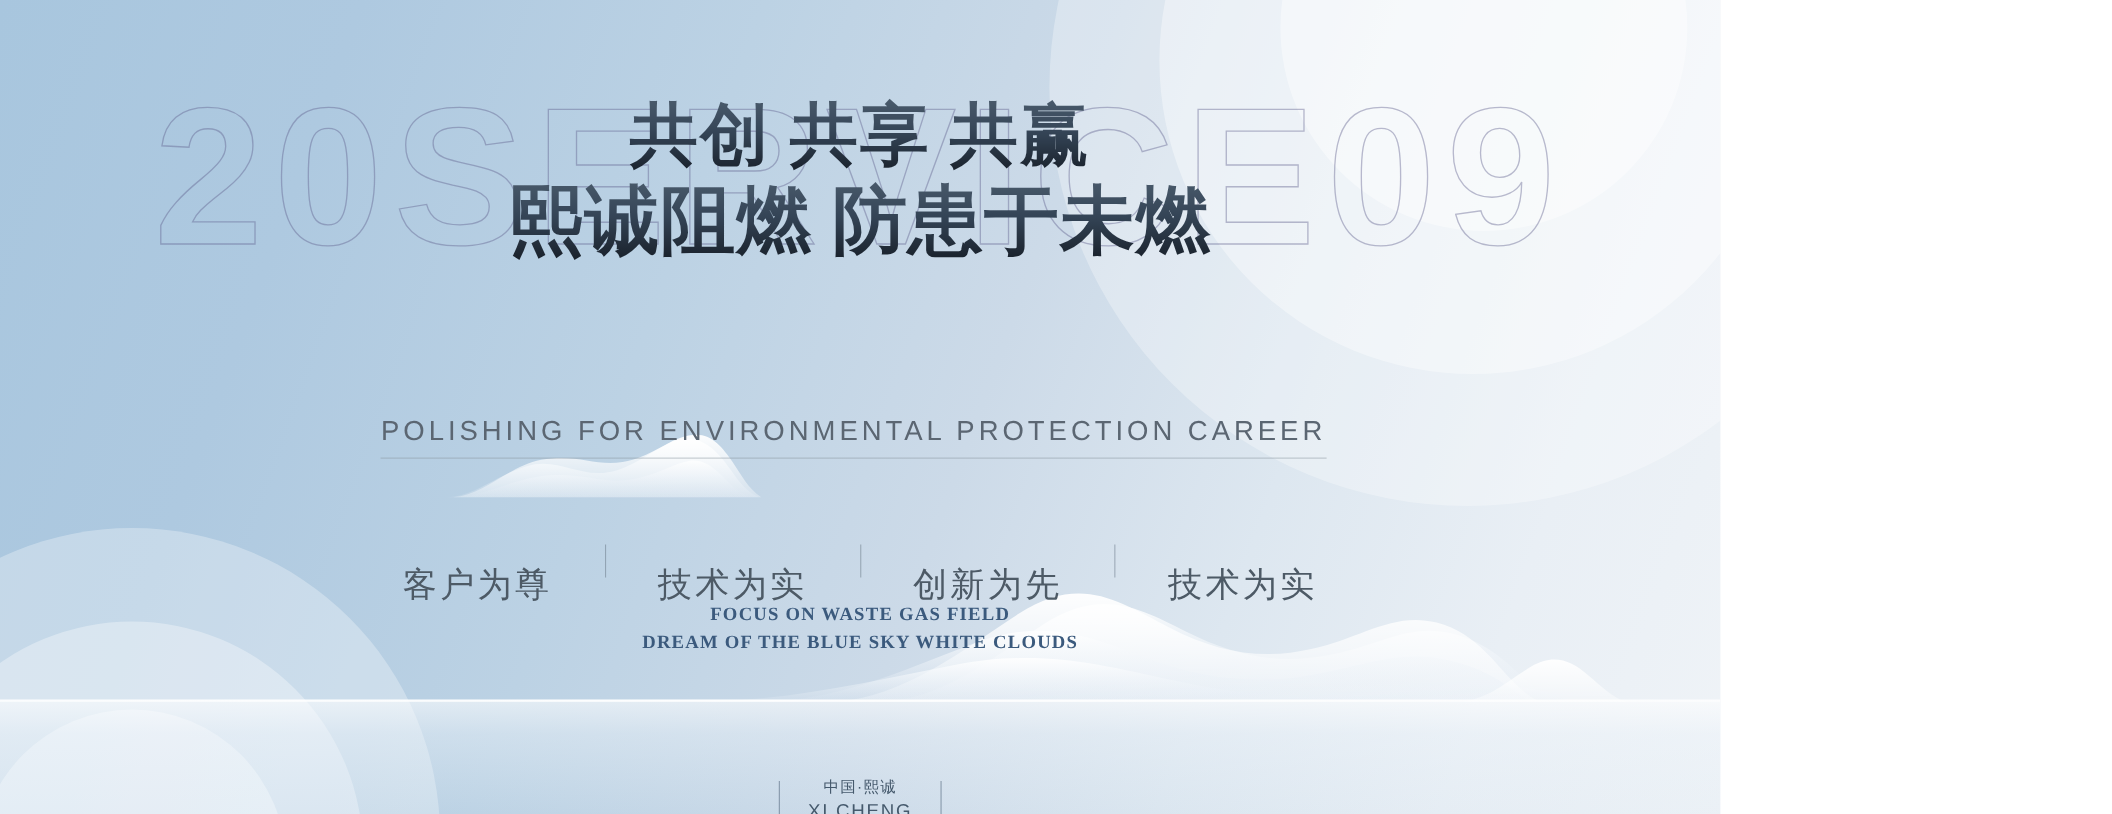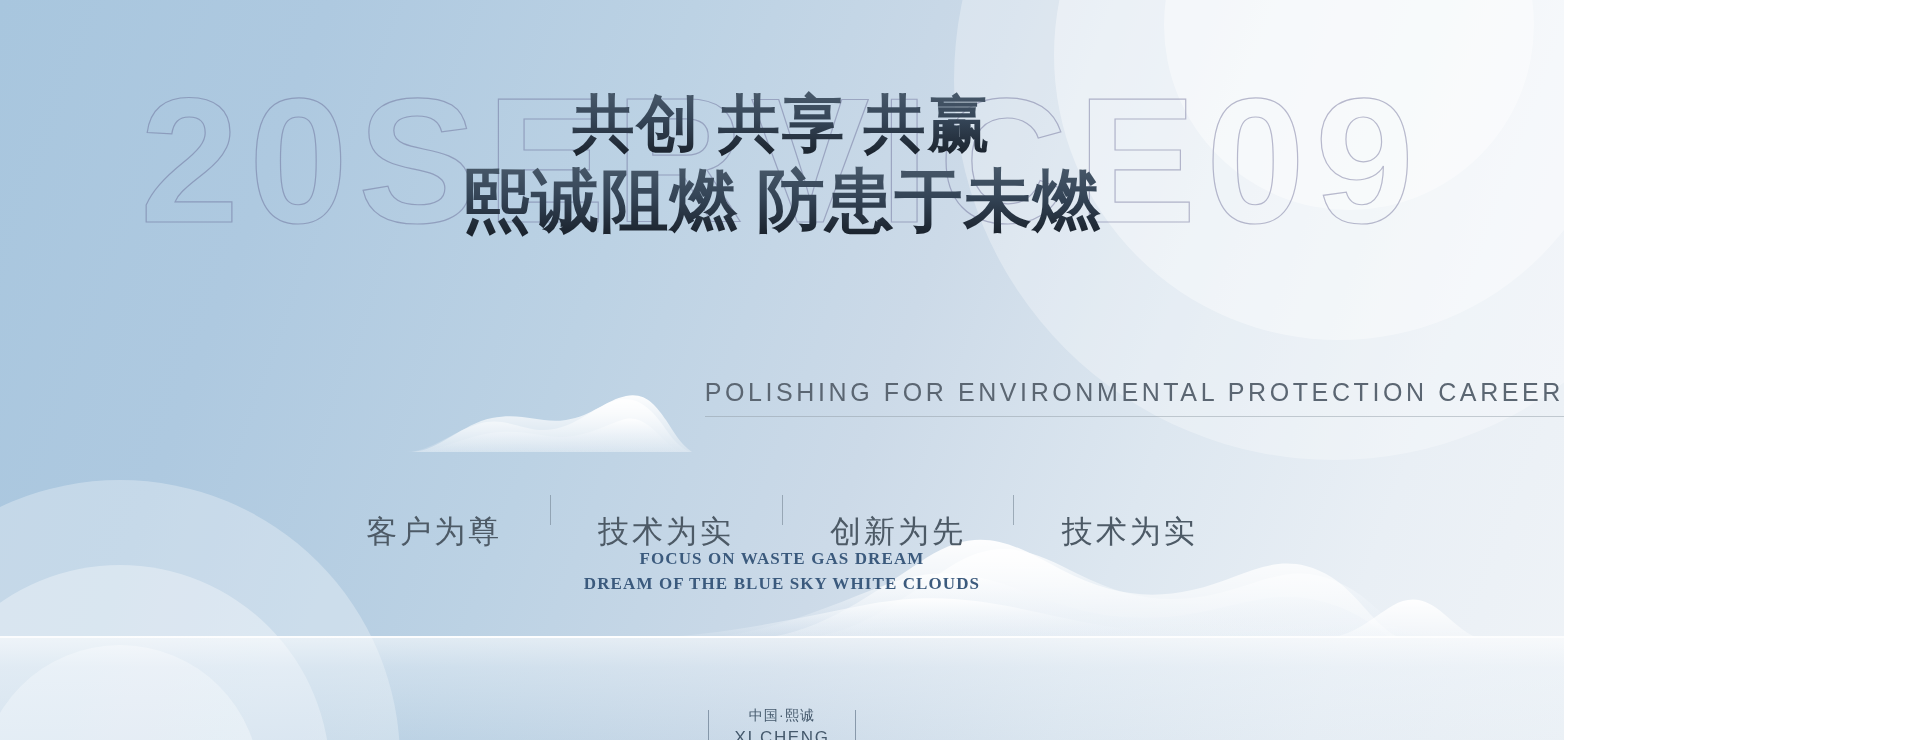--- a/index.html
+++ b/index.html
@@ -112,23 +112,23 @@
     white-space: nowrap;
   }
   .headline-line.line2 {
     font-size: 68px;
     letter-spacing: 1px;
   }
 
   
   .tagline {
     position: absolute;
-    left: 0; right: 0;
+    left: 0; right: 12px;
     top: 378px;
-    text-align: right;
+    text-align: center;
   }
   .tagline-text {
     display: inline-block;
     font-size: 25px;
     letter-spacing: 3.6px;
     color: #5b6672;
     padding-bottom: 9px;
     border-bottom: 1px solid rgba(140,150,160,0.45);
     white-space: nowrap;
   }
@@ -281,21 +281,21 @@
     <span class="value-item">客户为尊</span>
     <span class="value-sep"></span>
     <span class="value-item">技术为实</span>
     <span class="value-sep"></span>
     <span class="value-item">创新为先</span>
     <span class="value-sep"></span>
     <span class="value-item">技术为实</span>
   </div>
 
   <div class="sub-slogan">
-    <div class="l1">FOCUS ON WASTE GAS DREAM</div>
+    <div class="l1">FOCUS ON WASTE GAS FIELD</div>
     <div class="l2">DREAM OF THE BLUE SKY WHITE CLOUDS</div>
   </div>
 
   <div class="logo-block">
     <span class="logo-bar"></span>
     <span class="logo-texts">
       <span class="logo-cn" style="display:block">中国·熙诚</span>
       <span class="logo-en" style="display:block">XI CHENG</span>
     </span>
     <span class="logo-bar"></span>

